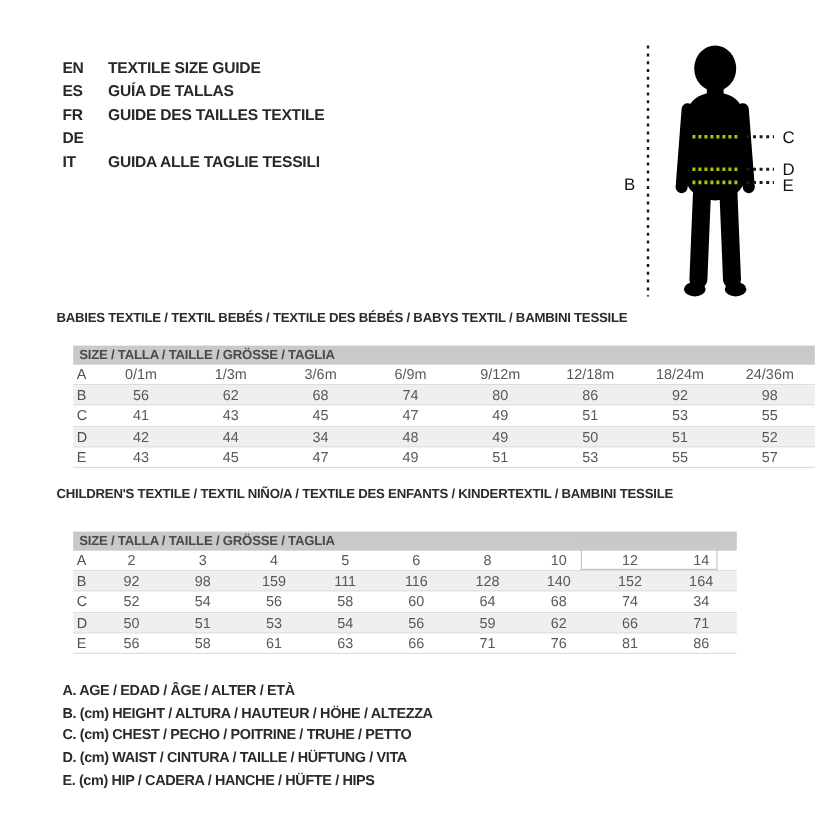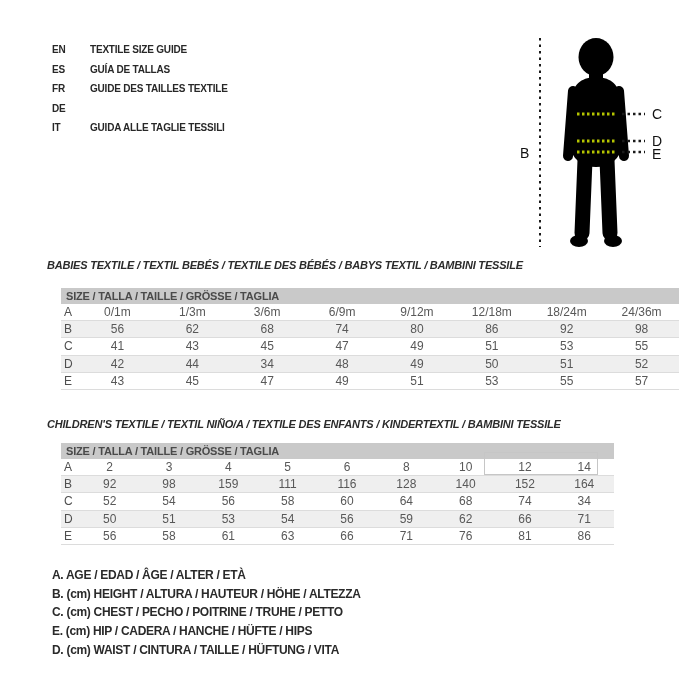--- a/index.html
+++ b/index.html
@@ -2,30 +2,30 @@
 <html><head>
 <meta charset="utf-8">
 <style>
   html,body{margin:0;padding:0;}
   body{
     width:700px;height:700px;background:#ffffff;position:relative;overflow:hidden;
     font-family:"Liberation Sans", sans-serif;color:#2b2b2b;
   }
   
   .langs{position:absolute;left:52px;top:44px;}
-  .lang-row{display:flex;height:19.5px;align-items:flex-start;font-weight:bold;
-    font-size:10px;letter-spacing:-0.2px;color:#282828;}
+  .lang-row{display:flex;height:19.5px;align-items:flex-end;font-weight:bold;
+    font-size:13px;letter-spacing:-0.2px;color:#282828;}
   .lang-code{width:38px;flex:0 0 38px;}
   
   .figure{position:absolute;left:512px;top:25px;width:185px;height:235px;}
   
   .tbl-title{position:absolute;left:47px;font-size:11px;font-weight:bold;
-    letter-spacing:-0.2px;color:#2b2b2b;white-space:nowrap;font-style:italic;}
+    letter-spacing:-0.2px;color:#2b2b2b;white-space:nowrap;}
   #babies-title{top:259px;}
-  #children-title{top:418px;}
+  #children-title{top:406px;}
   
   .tbl{position:absolute;left:61px;}
   #babies-table{top:288px;width:618px;}
   #children-table{top:443px;width:553px;}
   .tbl-head{height:16px;line-height:16px;background:#c9c9c9;color:#4a4a4a;
     font-size:11px;font-weight:bold;letter-spacing:-0.2px;padding-left:5px;}
   .tr{display:flex;height:17.2px;line-height:16.5px;font-size:12px;color:#585858;
     border-bottom:1px solid #dcdcdc;box-sizing:border-box;background:#ffffff;}
   .tr.alt{background:#efefef;}
   .th{flex:0 0 16px;width:16px;padding-left:3px;color:#4f4f4f;}
@@ -218,15 +218,15 @@
     <span class="td">86</span>
   </div>
 </div>
 
 <div class="hl-box"></div>
 
 <div class="legend">
   <div class="legend-row">A. AGE / EDAD / ÂGE / ALTER / ETÀ</div>
   <div class="legend-row">B. (cm) HEIGHT / ALTURA / HAUTEUR / HÖHE / ALTEZZA</div>
   <div class="legend-row">C. (cm) CHEST / PECHO / POITRINE / TRUHE / PETTO</div>
+  <div class="legend-row">D. (cm) WAIST / CINTURA / TAILLE / HÜFTUNG / VITA</div>
   <div class="legend-row">E. (cm) HIP / CADERA / HANCHE / HÜFTE / HIPS</div>
-  <div class="legend-row">D. (cm) WAIST / CINTURA / TAILLE / HÜFTUNG / VITA</div>
 </div>
 
 </body></html>

